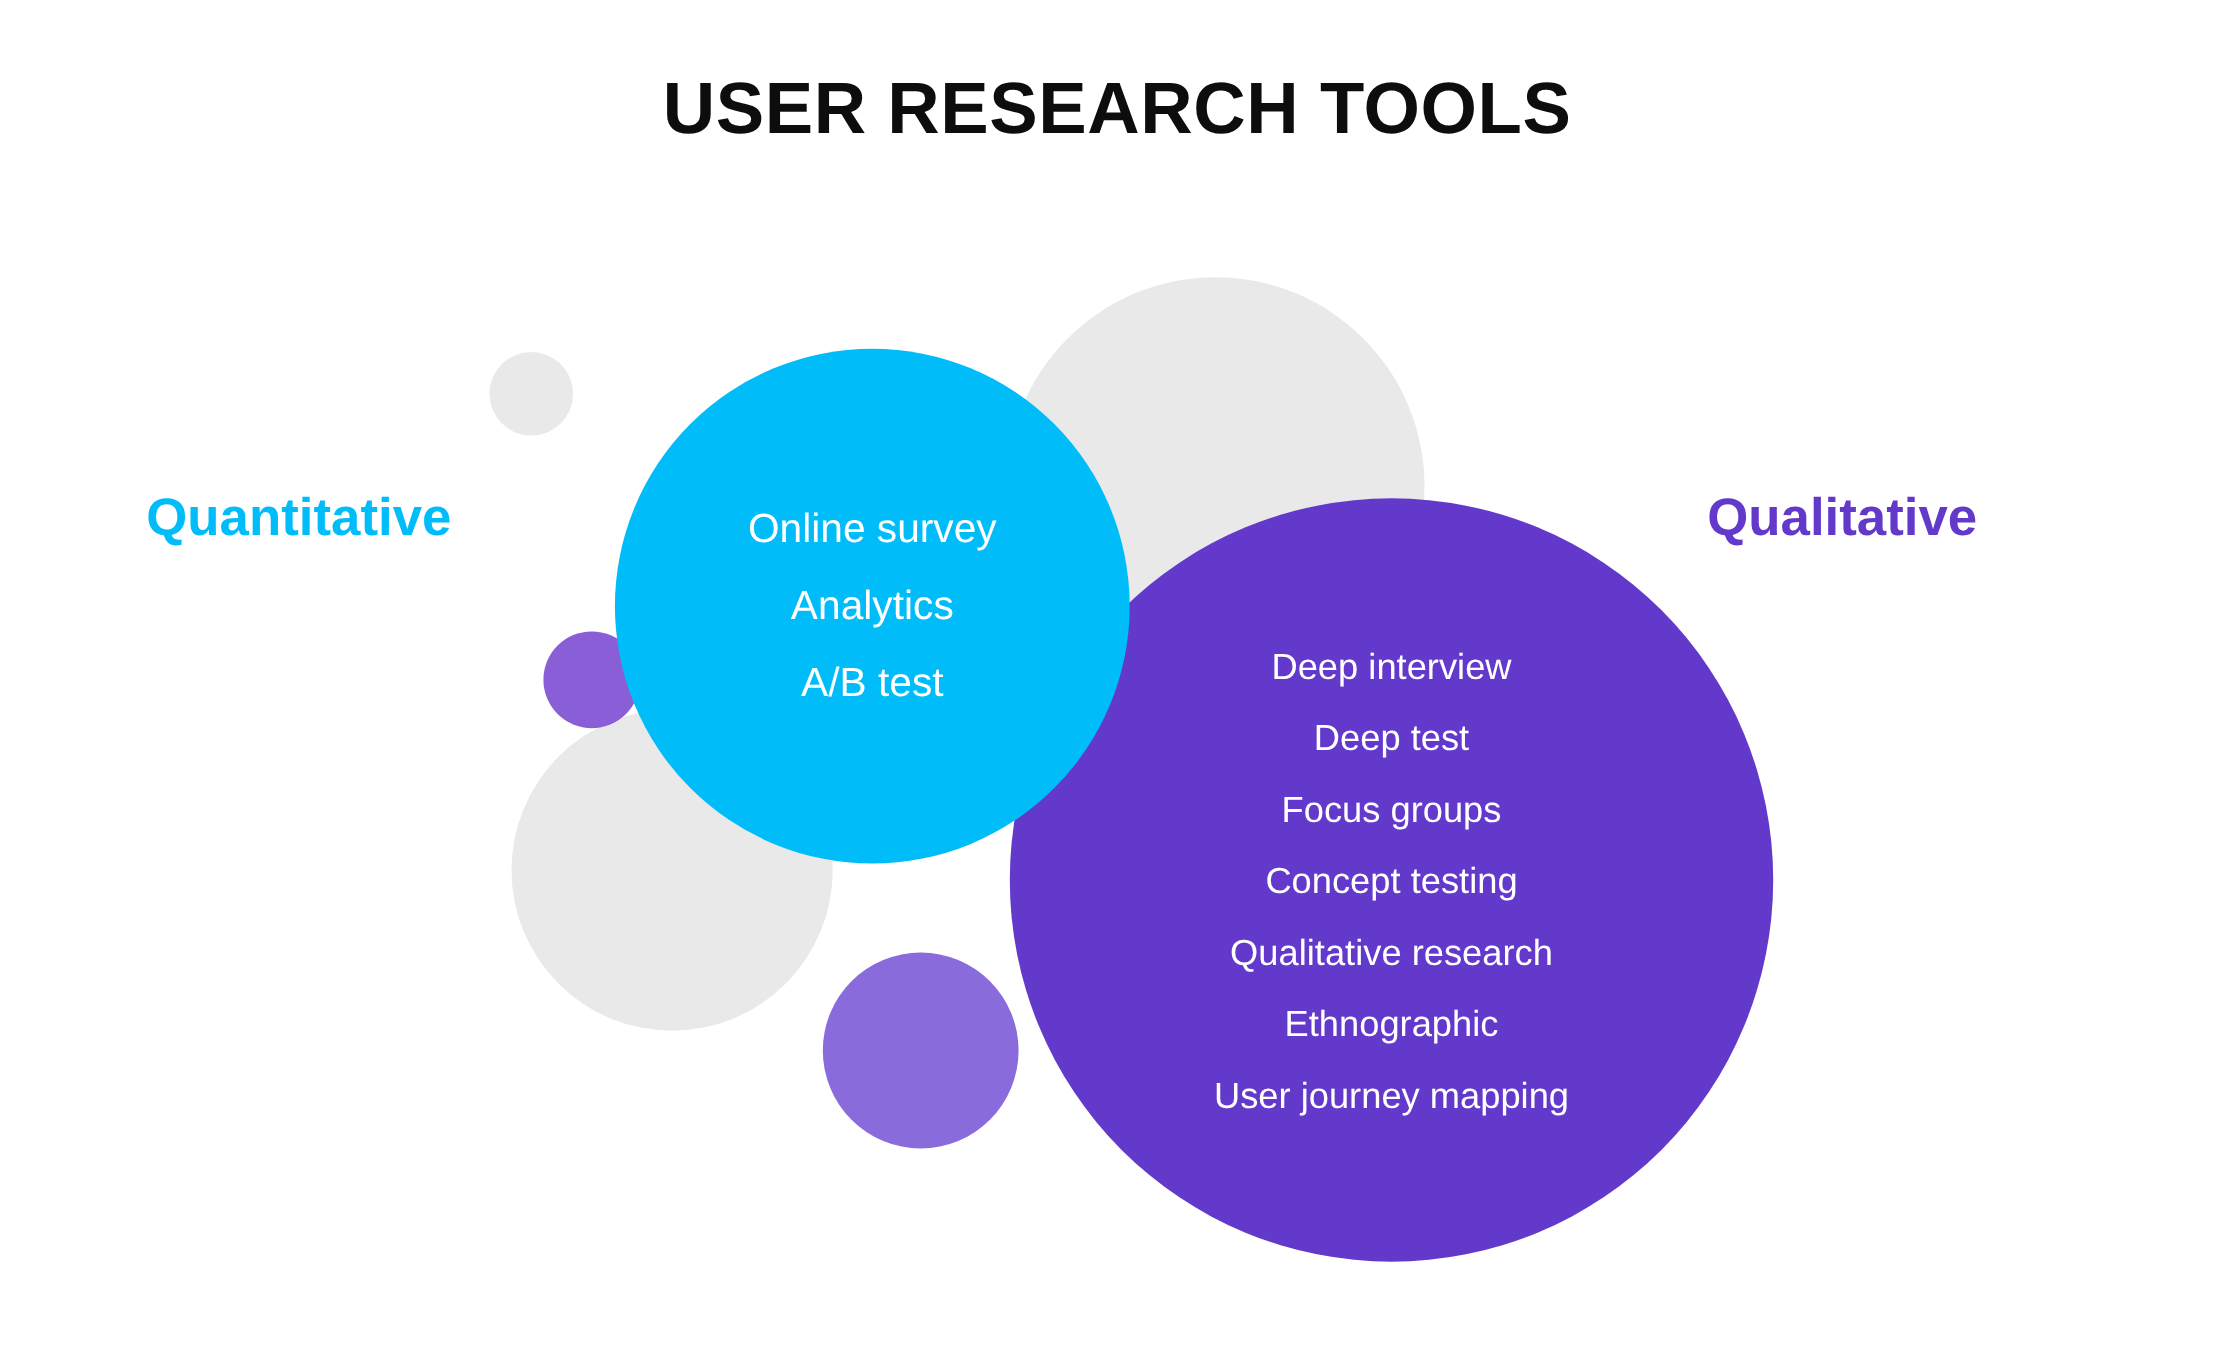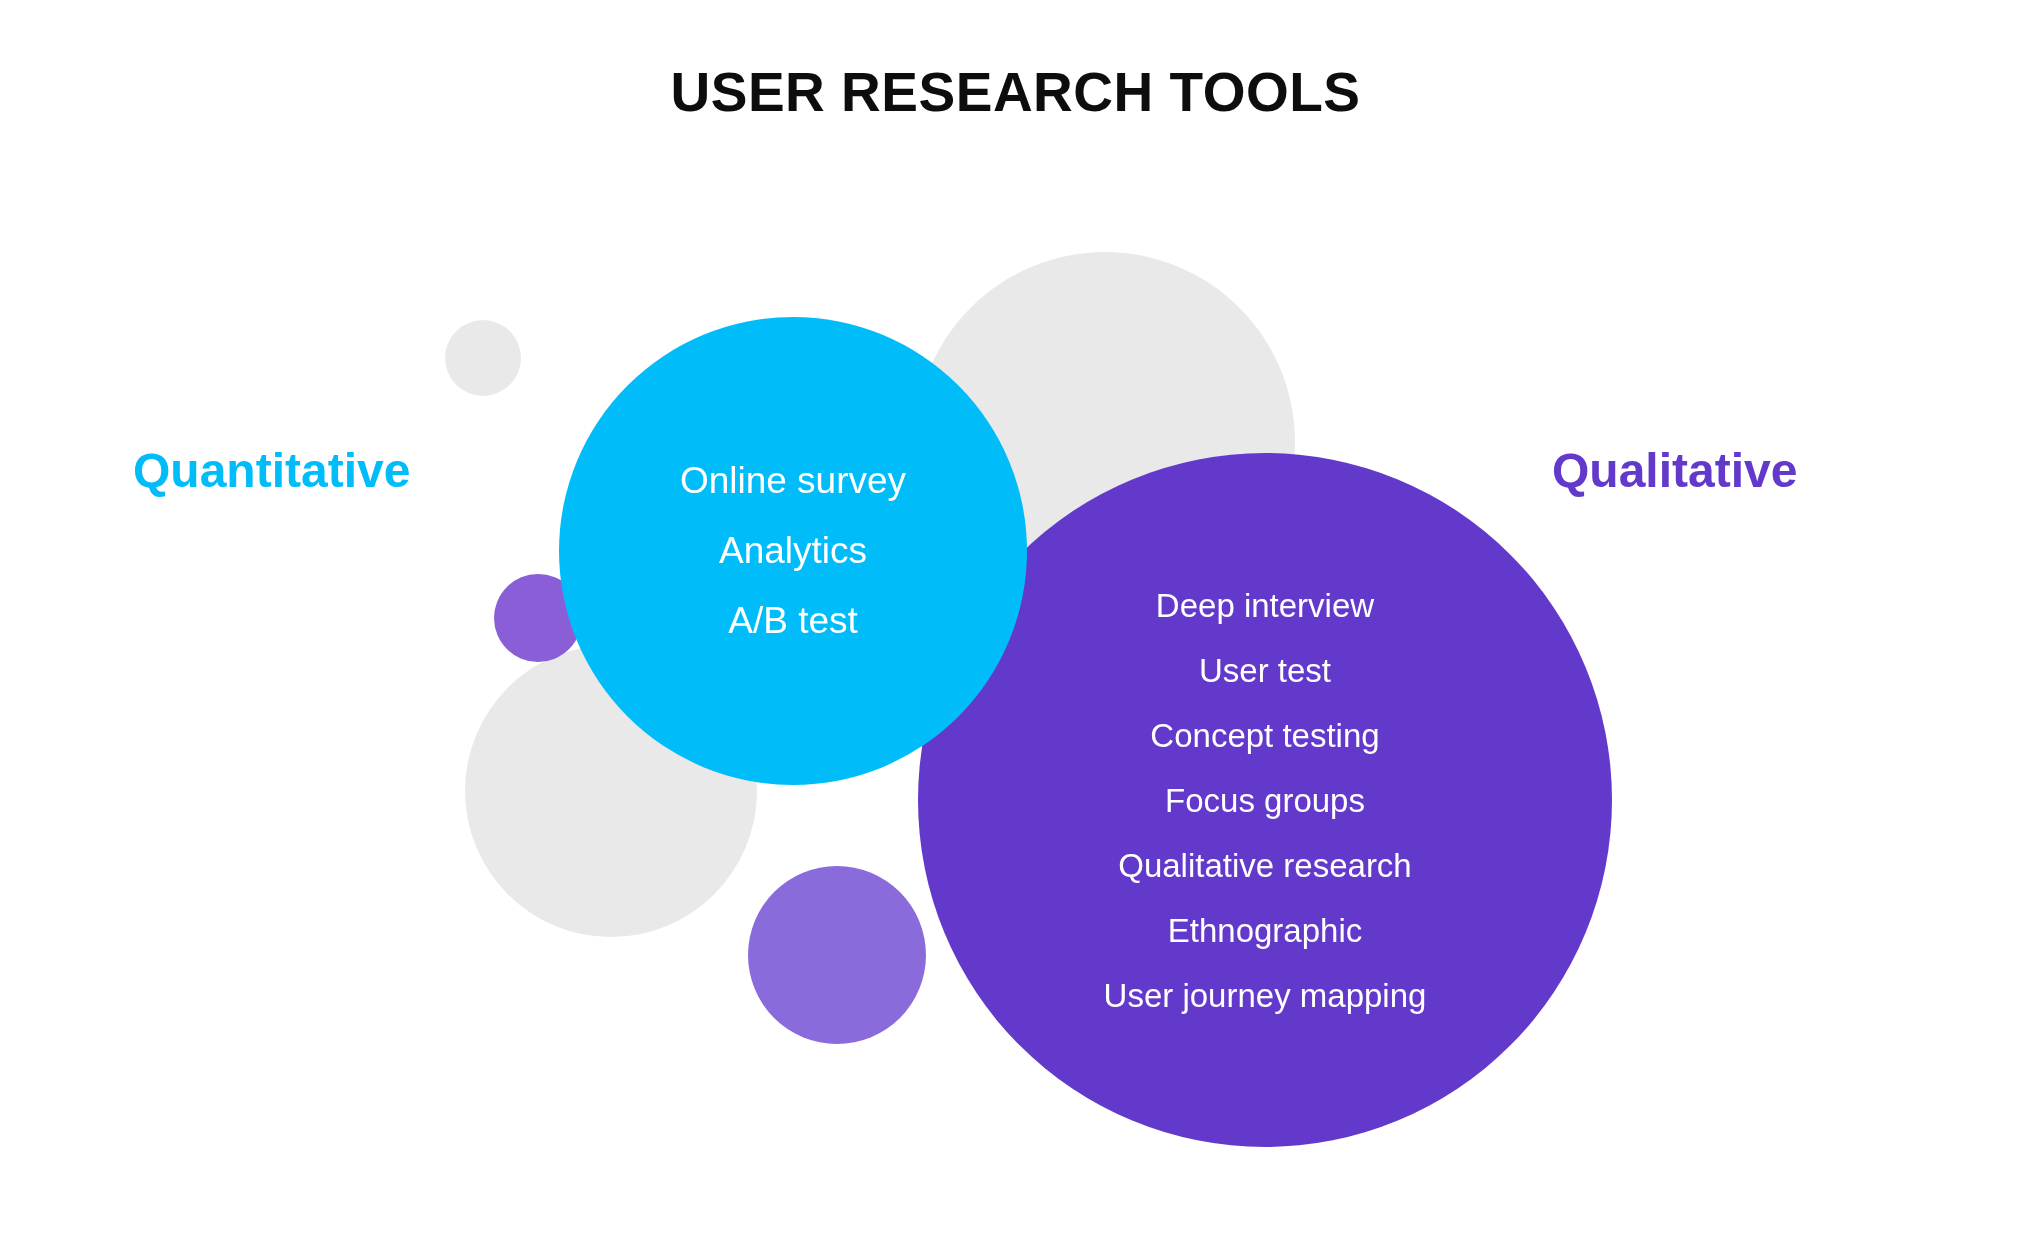--- a/index.html
+++ b/index.html
@@ -18,21 +18,21 @@
     overflow: hidden;
   }
 
   
   .title {
     position: absolute;
     top: 60px;
     left: 0;
     width: 2031px;
     text-align: center;
-    font-size: 55px;
+    font-size: 66px;
     font-weight: bold;
     letter-spacing: 0.5px;
     color: #0d0d0d;
     font-family: "Liberation Sans", sans-serif;
     white-space: nowrap;
   }
 
   
   .blob {
     position: absolute;
@@ -150,21 +150,21 @@
   <div class="side-label side-label-right">Qualitative</div>
 
   <div class="bubble bubble-quant">
     <div class="bubble-item">Online survey</div>
     <div class="bubble-item">Analytics</div>
     <div class="bubble-item">A/B test</div>
   </div>
 
   <div class="bubble bubble-qual">
     <div class="bubble-item">Deep interview</div>
-    <div class="bubble-item">User test</div>
+    <div class="bubble-item">Deep test</div>
+    <div class="bubble-item">Focus groups</div>
     <div class="bubble-item">Concept testing</div>
-    <div class="bubble-item">Focus groups</div>
     <div class="bubble-item">Qualitative research</div>
     <div class="bubble-item">Ethnographic</div>
     <div class="bubble-item">User journey mapping</div>
   </div>
 
 </div>
 
 </body></html>

